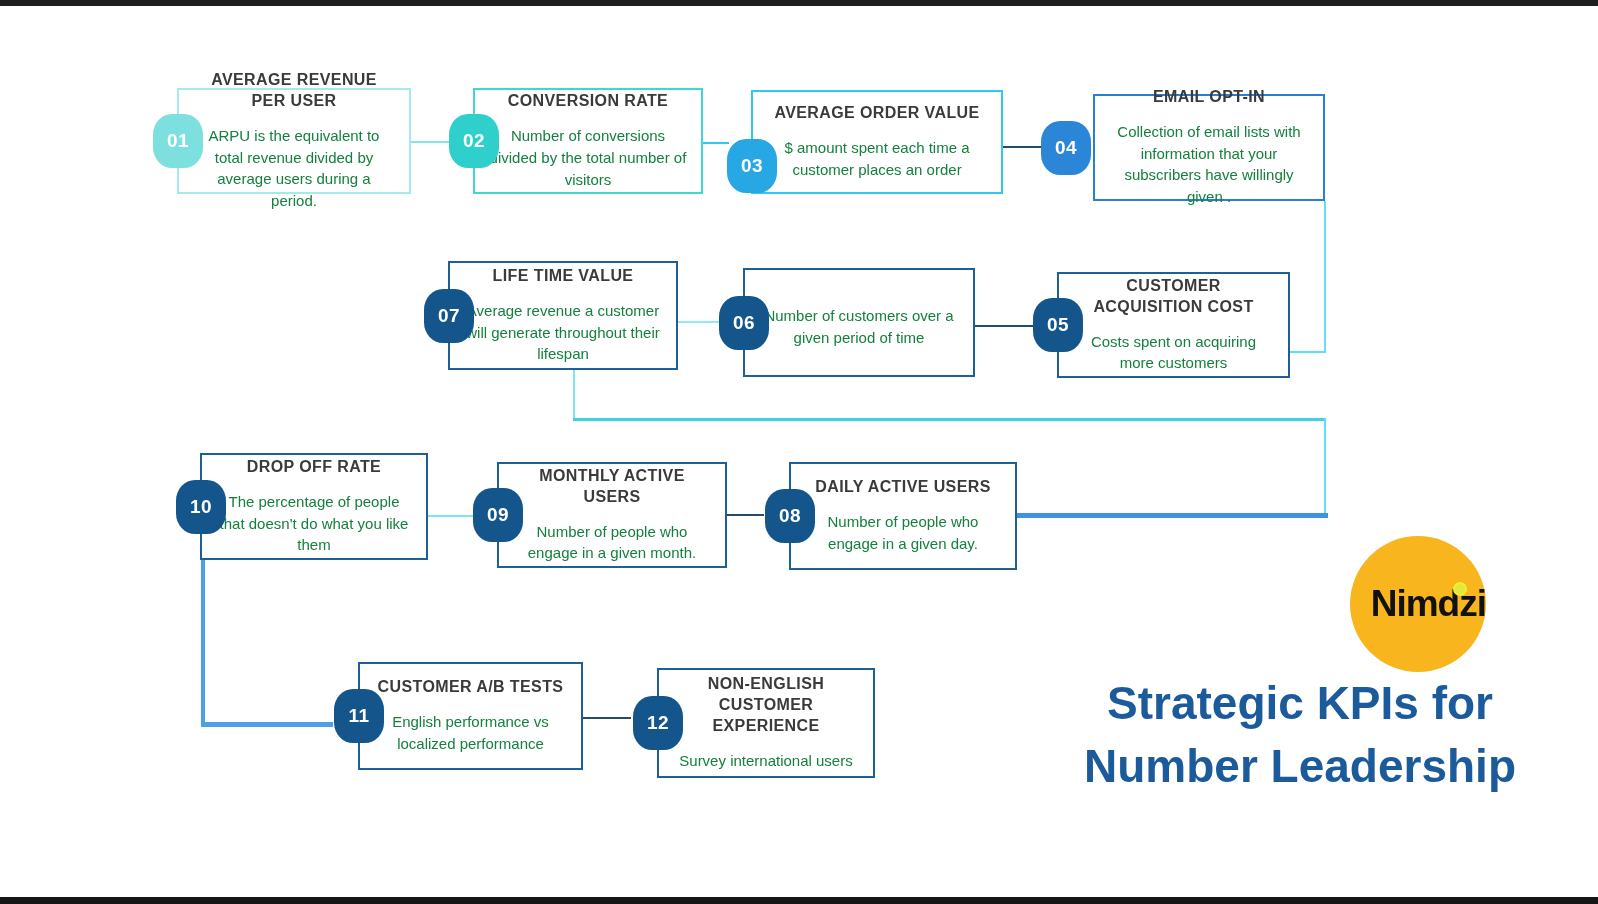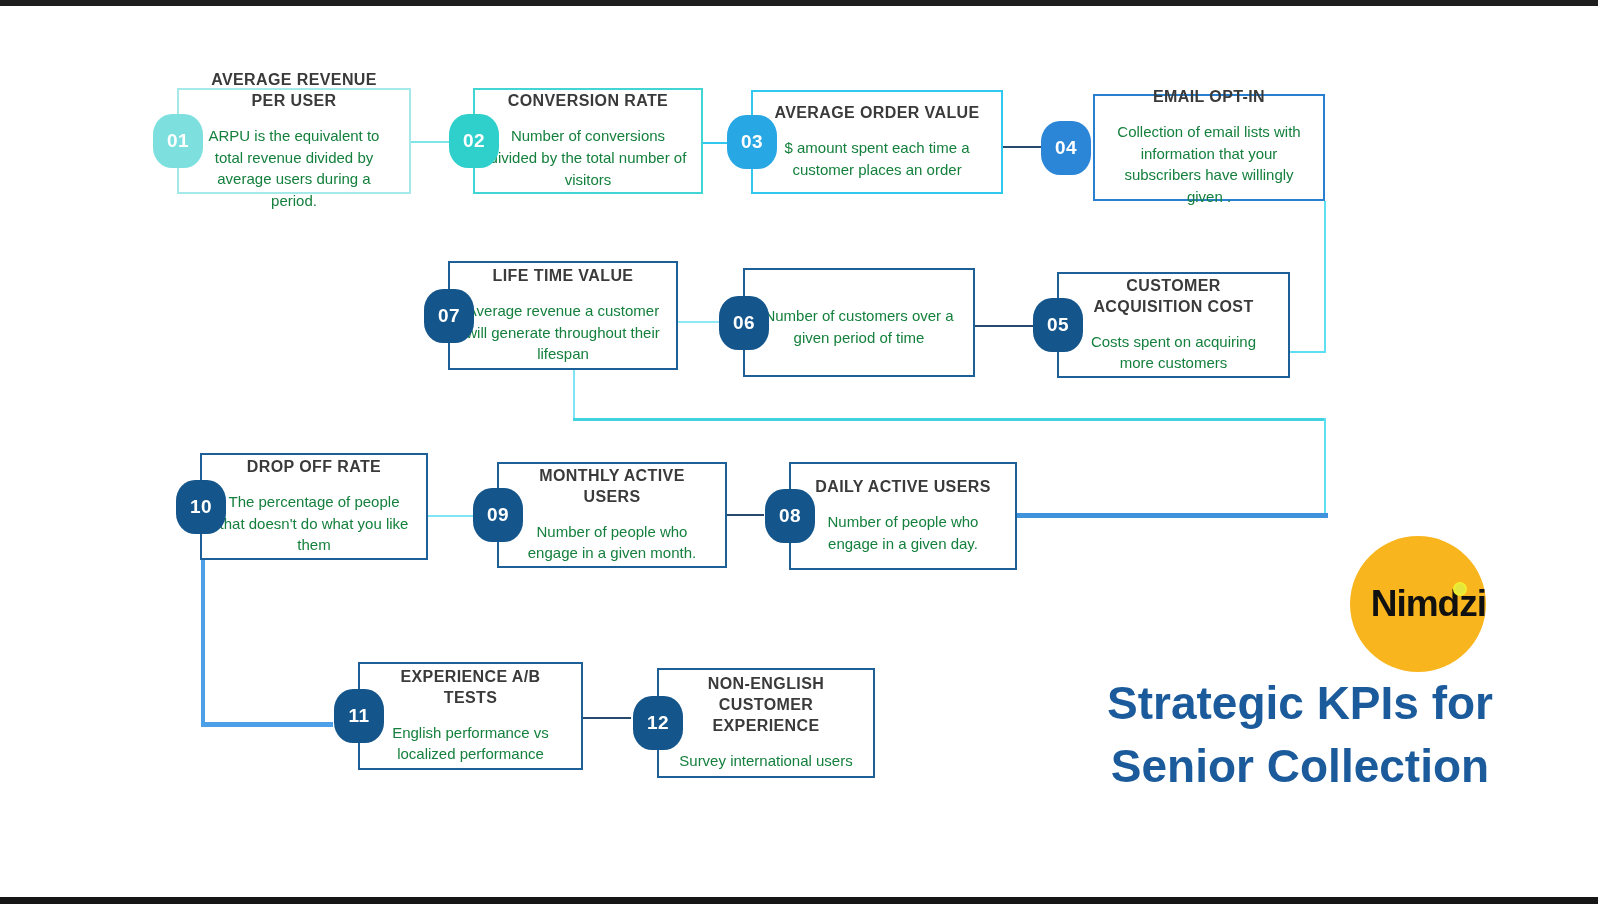--- a/index.html
+++ b/index.html
@@ -23,21 +23,21 @@
   .kpi-desc{color:#15803d;font-size:15px;line-height:1.45;margin-top:8px;}
   .badge{
     position:absolute;left:-26px;top:50%;transform:translateY(-50%);
     width:50px;height:54px;border-radius:38%;z-index:3;
     display:flex;align-items:center;justify-content:center;
     color:#ffffff;font-weight:bold;font-size:19px;letter-spacing:.5px;
   }
   
   .b01{border-color:#a5e9e9;} .b01 .badge{background:#7de0df;}
   .b02{border-color:#41d6d4;} .b02 .badge{background:#2fd0cc;}
-  .b03{border-color:#30c8ee;} .b03 .badge{background:#28a7e5;}
+  .b03{border-color:#30c8ee;} .b03 .badge{background:#28a7e5;margin-top:24px;}
   .b04{border-color:#2a80d0;} .b04 .badge{background:#2c86d8;left:-54px;}
   .navy{border-color:#1d5f97;} .navy .badge{background:#14568c;}
 
   .conn{position:absolute;z-index:1;}
 
   .logo-circle{
     position:absolute;left:1350px;top:536px;width:136px;height:136px;
     border-radius:50%;background:#f8b51d;display:flex;align-items:center;
     justify-content:flex-end;z-index:2;
   }
@@ -153,33 +153,33 @@
       <span>08</span>
     </div>
   <div class="kpi-title">DAILY ACTIVE USERS</div>
   <div class="kpi-desc">Number of people who engage in a given day.</div>
 </div>
 
 <div class="kpi-box navy" style="left:358px;top:662px;width:225px;height:108px;">
   <div class="badge">
       <span>11</span>
     </div>
-  <div class="kpi-title">EXPERIENCE A/B TESTS</div>
+  <div class="kpi-title">CUSTOMER A/B TESTS</div>
   <div class="kpi-desc">English performance vs localized performance</div>
 </div>
 
 <div class="kpi-box navy" style="left:657px;top:668px;width:218px;height:110px;">
   <div class="badge">
       <span>12</span>
     </div>
   <div class="kpi-title">NON-ENGLISH CUSTOMER EXPERIENCE</div>
   <div class="kpi-desc">Survey international users</div>
 </div>
 
 <div class="logo-circle">
   <span class="logo-text">Nimdzi</span>
   <span class="logo-dot"></span>
 </div>
 
 <div class="page-title">
   <div>Strategic KPIs for</div>
-  <div>Senior Collection</div>
+  <div>Number Leadership</div>
 </div>
 
 </body></html>

